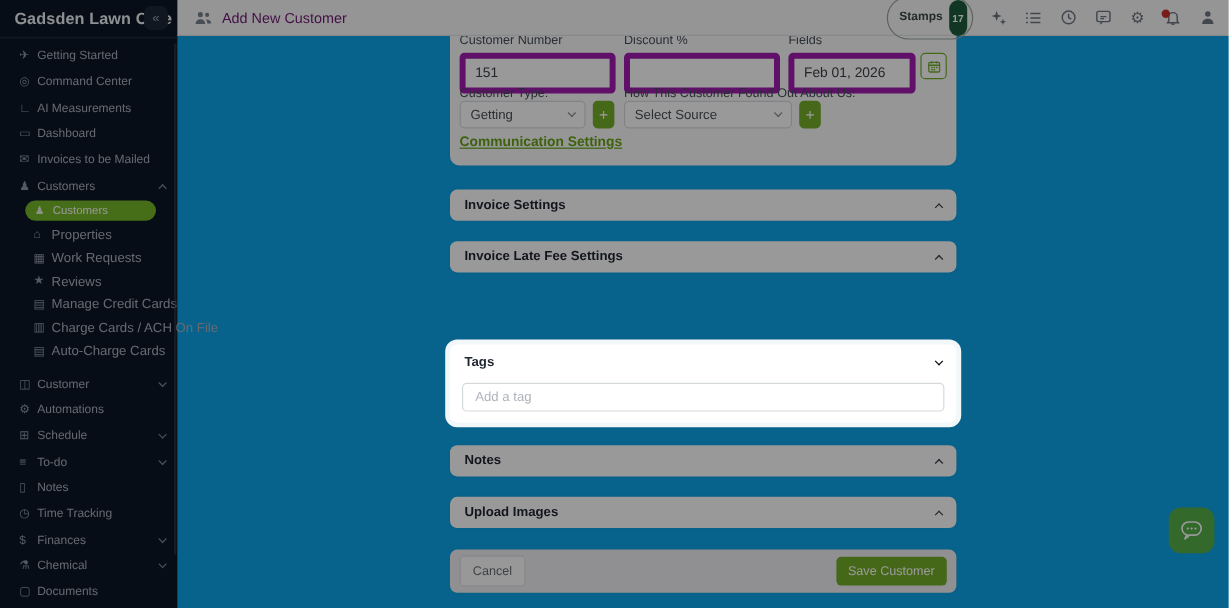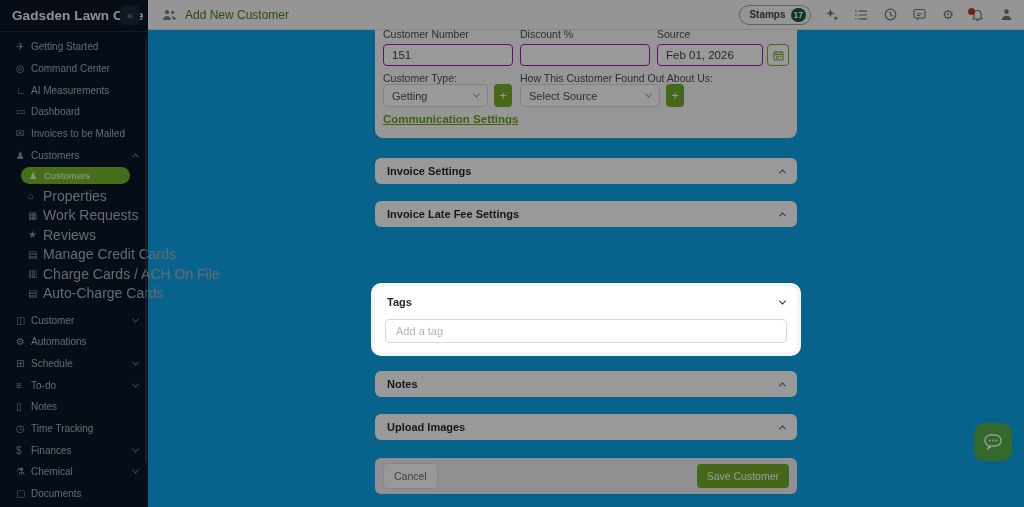--- a/index.html
+++ b/index.html
@@ -12,50 +12,50 @@
   .sb-title { color:#eceef1; font-size:13.5px; font-weight:bold; letter-spacing:.1px; }
   .sb-collapse { position:absolute; right:8px; top:5px; width:20px; height:20px; background:#1c2736; border:none; border-radius:6px; color:#96a1b1; font-size:11px; line-height:20px; text-align:center; cursor:pointer; }
   .sb-div { height:1px; background:#222e40; margin-top:1px; }
   .sb-scroll { position:absolute; right:1px; top:36px; bottom:45px; width:2px; background:#33405494; border-radius:2px; }
   nav { position:absolute; top:36px; left:0; right:0; }
   .nv { display:flex; align-items:center; height:21.7px; padding:0 10px 0 16px; color:#a9b1bd; cursor:pointer; }
   .nv-i { width:15px; font-size:10px; color:#8c96a4; flex:none; }
   .nv-l { font-size:10px; white-space:nowrap; }
   .nv-c { margin-left:auto; color:#7d8794; }
   .sub { height:19.6px; padding-left:28px; }
-  .sub .nv-l { font-size:14px; }
+  .sub .nv-l { font-size:11px; }
   .pill-row { padding-left:21px; padding-right:18px; }
   .pill { display:flex; align-items:center; width:100%; height:17px; background:#76b82a; border-radius:9px; padding:0 8px; color:#fff; }
   .pill .nv-i { color:#e9f3db; font-size:9px; }
   .pill .nv-l { color:#fdfefb; font-size:9.5px; }
   .mt6 { margin-top:6px; }
   .chev { display:inline-block; width:5px; height:5px; border-right:1.4px solid currentColor; border-bottom:1.4px solid currentColor; }
   .chev.up { transform:rotate(-135deg) translate(-1px,-1px); }
   .chev.down { transform:rotate(45deg) translate(-1px,-1px); }
 
   
   .topbar { position:absolute; left:148px; top:0; right:0; height:30px; background:#f8f8f9; border-bottom:1px solid #e2e3e5; display:flex; align-items:center; justify-content:space-between; z-index:1; }
   .tb-left { display:flex; align-items:center; gap:8px; margin-left:13px; }
-  .tb-title { font-size:12px; color:#4d7c0f; font-weight:500; }
+  .tb-title { font-size:12px; color:#701a75; font-weight:500; }
   .tb-right { display:flex; align-items:center; gap:13px; margin-right:10px; }
   .stamps { display:flex; align-items:center; gap:5px; border:1px solid #9aa59d; border-radius:999px; padding:2px 4px 2px 9px; background:transparent; cursor:pointer; }
   .stamps-label { font-size:10px; color:#3d4a42; font-weight:600; }
-  .stamps-badge { background:#1d5c3c; color:#fff; border-radius:999px; min-width:15px; height:14px; font-size:8.5px; font-weight:bold; display:flex; align-items:center; justify-content:center; padding:0 3px; }
+  .stamps-badge { background:#1d5c3c; color:#fff; border-radius:999px; min-width:15px; height:30px; font-size:8.5px; font-weight:bold; display:flex; align-items:center; justify-content:center; padding:0 3px; }
   .tb-ico { display:flex; align-items:center; justify-content:center; width:16px; height:16px; color:#6f7680; cursor:pointer; position:relative; }
   .gear-glyph { font-size:13px; line-height:1; }
   .reddot { position:absolute; left:-1px; top:1px; width:7px; height:7px; border-radius:50%; background:#c8312b; }
 
   
   .main { position:absolute; left:148px; top:30px; right:0; bottom:0; background:#0ea5e9; overflow:hidden; }
   .content { position:absolute; left:227px; top:0; width:422px; height:100%; }
   .card { position:absolute; left:0; width:422px; background:#fff; border-radius:6px; box-shadow:0 0 2px rgba(0,0,0,.05); }
 
   .form-card { top:-20px; height:128px; background:#fbfbfc; border-radius:8px; }
   .flabel { position:absolute; font-size:10.5px; color:#454c57; }
-  .finput { position:absolute; height:22px; border:1px solid #a21caf; border-radius:4px; background:#fff; font-size:11.5px; color:#3a3f46; padding:0 8px; font-family:inherit; outline:none; }
+  .finput { position:absolute; height:34px; border:5px solid #a21caf; border-radius:4px; background:#fff; font-size:11.5px; color:#3a3f46; padding:0 8px; font-family:inherit; outline:none; }
   .fselect { position:absolute; height:23px; border:1px solid #d7dadd; border-radius:4px; background:#fff; display:flex; align-items:center; justify-content:space-between; padding:0 8px; font-size:11px; color:#4a5058; cursor:pointer; }
   .fselect .chev { color:#8b9097; }
   .plusbtn { position:absolute; width:18px; height:23px; background:#76ae2b; border:none; border-radius:4px; color:#fff; font-size:13px; line-height:1; cursor:pointer; }
   .calbtn { position:absolute; width:22px; height:22px; border:1px solid #76ae2b; background:#fff; border-radius:4px; display:flex; align-items:center; justify-content:center; cursor:pointer; }
   .commlink { position:absolute; font-size:11.5px; font-weight:600; color:#67a216; text-decoration:underline; cursor:pointer; }
 
   .sec { height:26px; display:flex; align-items:center; justify-content:space-between; padding:0 12px; cursor:pointer; }
   .sec-t { font-size:11px; font-weight:bold; color:#1e2430; }
   .sec .chev { color:#39404c; }
 
@@ -249,21 +249,21 @@
   <main class="main">
     <div class="content">
 
       <div class="card form-card">
         <span class="flabel" style="left:8px; top:18px;">Customer Number</span>
         <input class="finput" style="left: 8px; top: 34px; width: 130px;" readonly="" value="151">
 
         <span class="flabel" style="left:145px; top:18px;">Discount %</span>
         <input class="finput" style="left: 145px; top: 34px; width: 130px;" readonly="">
 
-        <span class="flabel" style="left:282px; top:18px;">Source</span>
+        <span class="flabel" style="left:282px; top:18px;">Fields</span>
         <input class="finput" style="left: 282px; top: 34px; width: 106px;" readonly="" value="Feb 01, 2026">
         <button class="calbtn" style="left:392px; top:34px;">
           <svg width="11" height="11" viewBox="0 0 11 11" fill="none" stroke="#76ae2b" stroke-width="1.1">
               <rect x="1" y="2" width="9" height="8" rx="1"></rect>
               <path d="M1 4.4h9M3.3 1v2M7.7 1v2"></path>
               <path d="M3 6.3h1.3M5 6.3h1.3M7 6.3h1.3M3 8.2h1.3M5 8.2h1.3" stroke-width="1.2"></path>
             </svg>
         </button>
 
         <span class="flabel" style="left:8px; top:62px;">Customer Type:</span>

